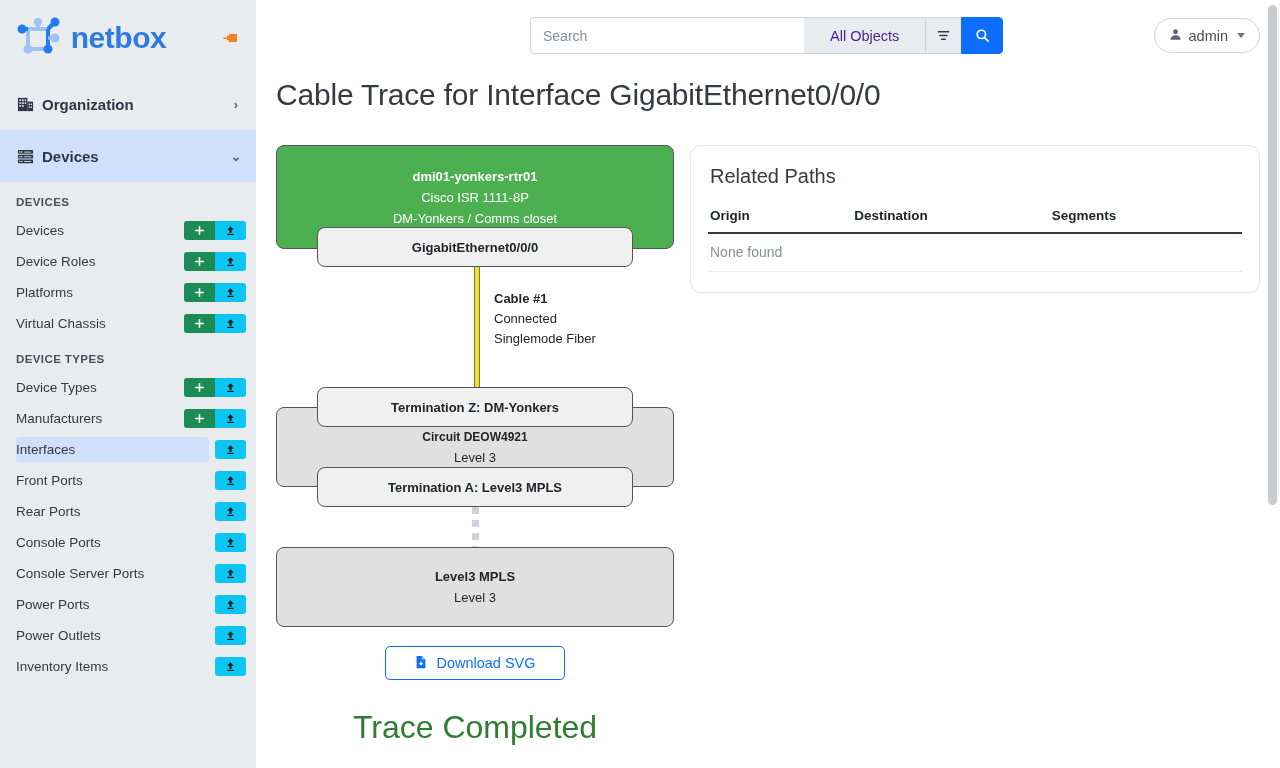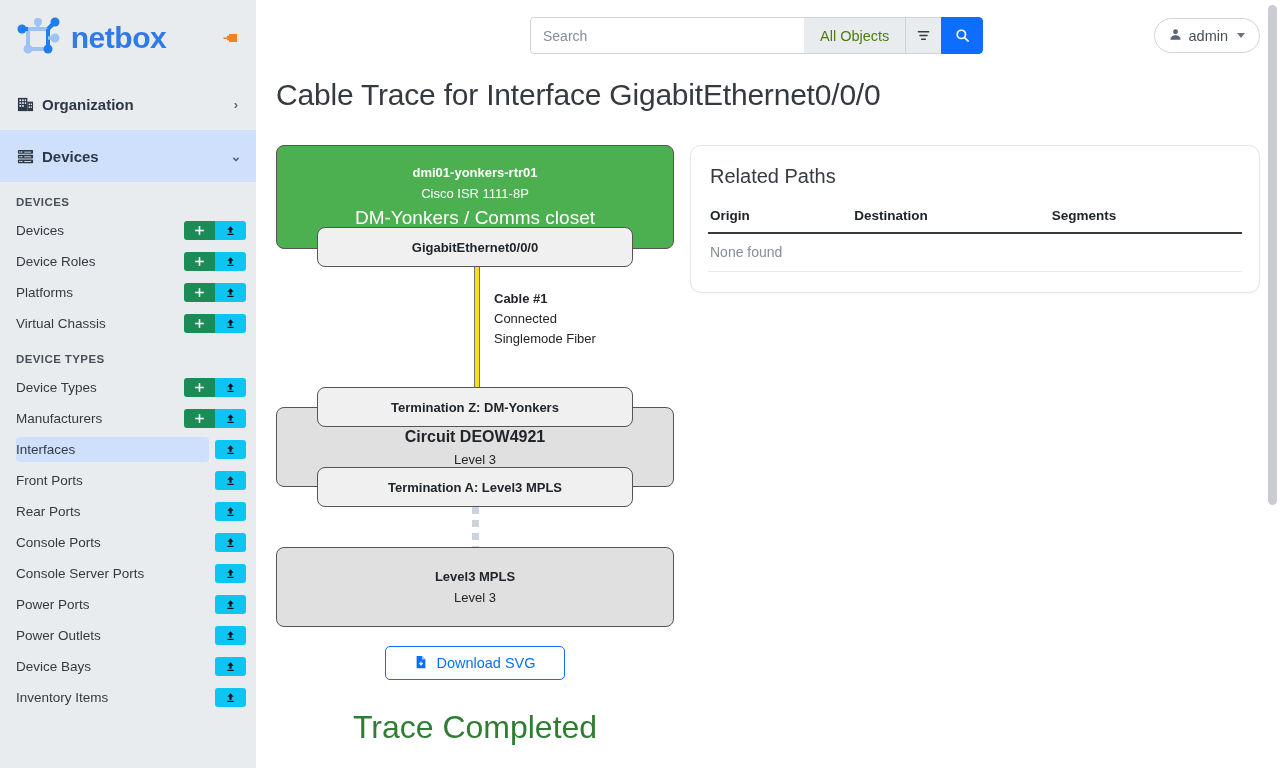--- a/index.html
+++ b/index.html
@@ -117,27 +117,27 @@
     font-size: 14px;
     font-family: "Liberation Sans", sans-serif;
     color: #495057;
     background: #fff;
     outline: none;
   }
   .search-input::placeholder { color: #868e96; }
   .obj-select {
     height: 37px;
     display: flex; align-items: center;
-    padding: 0 16px;
+    padding: 0 26px;
     background: #e9ecef;
     border: 1px solid #ced4da;
     border-left: none;
     border-right: none;
     font-size: 14.5px;
-    color: #4d7c0f;
+    color: #4c1d95;
     cursor: pointer;
     white-space: nowrap;
   }
   .filter-btn {
     width: 36px; height: 37px;
     display: flex; align-items: center; justify-content: center;
     background: #e9ecef;
     border: 1px solid #ced4da;
     border-left: 1px solid #ced4da;
     border-right: none;
@@ -188,38 +188,38 @@
     font-size: 13px;
   }
   .node-device {
     width: 398px; height: 104px;
     background: #4caf50;
     border: 1px solid #555;
     color: #fff;
   }
   .node-device .n1 { font-weight: 700; font-size: 13px; margin-bottom: 6px; }
   .node-device .n2 { font-size: 13px; margin-bottom: 6px; }
-  .node-device .n3 { font-size: 19px; }
+  .node-device .n3 { font-size: 13px; }
 
   .node-term {
     width: 316px; height: 40px;
     background: #f0f0f0;
     border: 1px solid #555;
     font-weight: 700;
     font-size: 13px;
     color: #212529;
     margin: 0 auto;
   }
   .node-circuit {
     width: 398px; height: 80px;
     background: #e0e0e0;
     border: 1px solid #555;
     color: #212529;
   }
-  .node-circuit .c1 { font-weight: 700; font-size: 16px; margin-bottom: 6px;}
+  .node-circuit .c1 { font-weight: 700; font-size: 12px; margin-bottom: 6px;}
   .node-circuit .c2 { font-size: 13px; }
   .node-provider {
     width: 398px; height: 80px;
     background: #e0e0e0;
     border: 1px solid #555;
     color: #212529;
   }
   .node-provider .p1 { font-weight: 700; font-size: 13px; margin-bottom: 6px;}
   .node-provider .p2 { font-size: 13px; }
 
@@ -624,33 +624,20 @@
       <span class="btn-pair">
         <span class="btn-mini btn-import">
           <svg viewBox="0 0 14 14" width="11" height="11">
               <path d="M7 1.5 L11 6 H8.4 V10 H5.6 V6 H3 Z" fill="#111"></path>
               <rect x="3" y="11.2" width="8" height="1.5" fill="#111"></rect>
             </svg>
         </span>
       </span>
     </div>
 
-    <div class="menu-row">
-      <span class="mlabel-wrap">
-          <span class="mlabel">Device Bays</span>
-        </span>
-      <span class="btn-pair">
-        <span class="btn-mini btn-import">
-          <svg viewBox="0 0 14 14" width="11" height="11">
-              <path d="M7 1.5 L11 6 H8.4 V10 H5.6 V6 H3 Z" fill="#111"></path>
-              <rect x="3" y="11.2" width="8" height="1.5" fill="#111"></rect>
-            </svg>
-        </span>
-      </span>
-    </div>
 
     <div class="menu-row">
       <span class="mlabel-wrap">
           <span class="mlabel">Inventory Items</span>
         </span>
       <span class="btn-pair">
         <span class="btn-mini btn-import">
           <svg viewBox="0 0 14 14" width="11" height="11">
               <path d="M7 1.5 L11 6 H8.4 V10 H5.6 V6 H3 Z" fill="#111"></path>
               <rect x="3" y="11.2" width="8" height="1.5" fill="#111"></rect>

